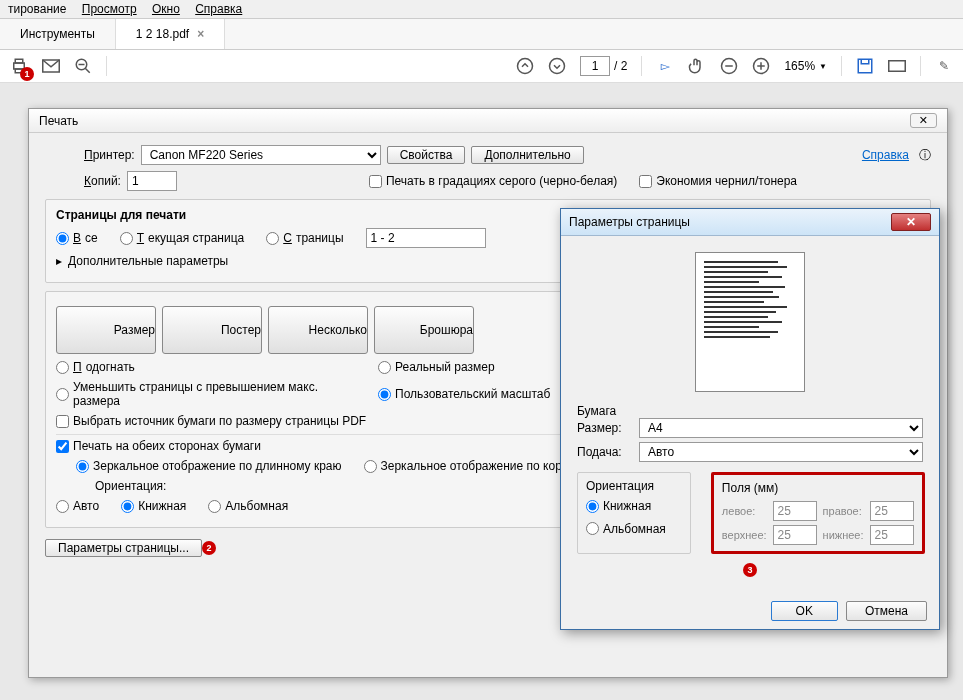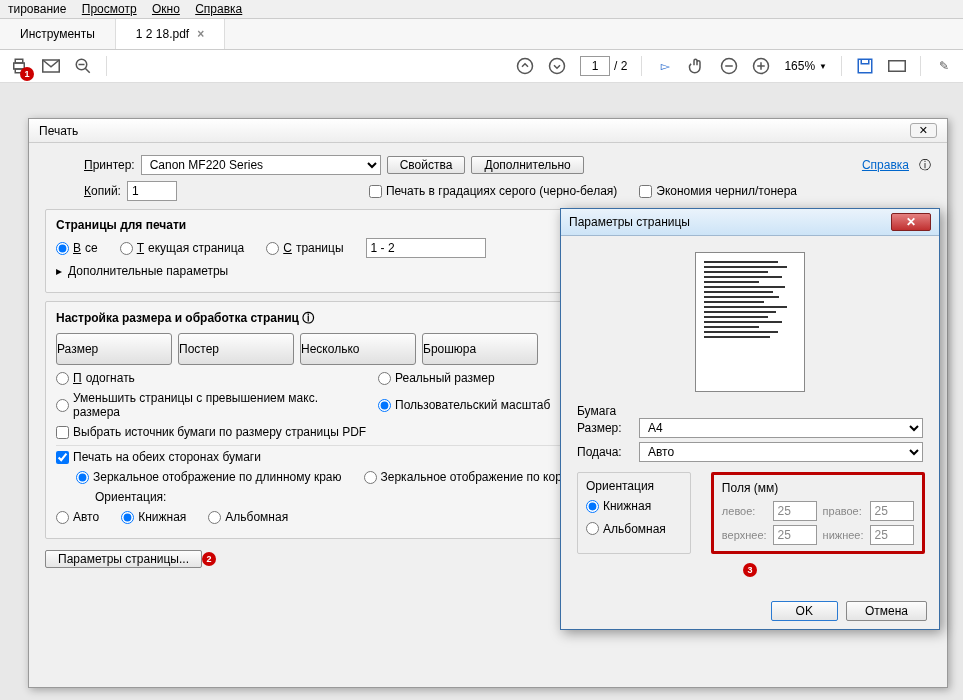--- a/index.html
+++ b/index.html
@@ -23,21 +23,21 @@
 .lbl { white-space: nowrap; margin-left: 39px; }
 .lbl u { text-decoration: underline; }
 select, input[type=text] { border: 1px solid #999; background: #fff; padding: 1px 4px; font-size: 12px; height: 20px; }
 .btn { background: linear-gradient(#fdfdfd,#e5e5e5); border: 1px solid #888; border-radius: 2px; padding: 1px 12px; cursor: pointer; white-space: nowrap; }
 .link { color: #0066cc; text-decoration: underline; cursor: pointer; }
 .fieldset { border: 1px solid #ccc; padding: 8px 10px; margin: 8px 0; border-radius: 2px; background: #f5f5f5; }
 .fieldset-title { font-weight: bold; margin-bottom: 6px; }
 .radio, .check { display: inline-flex; align-items: center; gap: 4px; margin-right: 16px; cursor: pointer; }
 input[type=radio], input[type=checkbox] { margin: 0; }
 .tab-buttons { display: flex; gap: 6px; margin: 6px 0; }
-.tab-btn { flex: 0 0 auto; width: 116px; text-align: left; background: linear-gradient(#fdfdfd,#e0e0e0); border: 1px solid #888; border-radius: 3px; padding: 8px 0; cursor: pointer; }
+.tab-btn { flex: 0 0 auto; width: 100px; text-align: right; background: linear-gradient(#fdfdfd,#e0e0e0); border: 1px solid #888; border-radius: 3px; padding: 16px 0; cursor: pointer; }
 .footer-row { display: flex; justify-content: space-between; align-items: center; margin-top: 10px; }
 
 .modal { position: absolute; border: 1px solid #3a6ea5; box-shadow: 3px 3px 12px rgba(0,0,0,0.4); background: #f0f0f0; }
 .modal-title { background: linear-gradient(#eaf3fb,#cde4f7); padding: 4px 8px; display: flex; justify-content: space-between; align-items: center; border-bottom: 1px solid #a0b8d0; }
 .modal-close { width: 40px; height: 18px; background: linear-gradient(#e48080,#c03030); border: 1px solid #802020; border-radius: 2px; color: #fff; display: flex; align-items: center; justify-content: center; cursor: pointer; font-weight: bold; }
 .modal-body { padding: 16px; }
 .preview { width: 110px; height: 140px; border: 1px solid #888; background: #fff; margin: 0 auto 12px; padding: 8px; }
 .preview-line { height: 2px; background: #333; margin-bottom: 3px; }
 .group { margin-bottom: 10px; }
 .group-row { display: flex; align-items: center; gap: 2px; margin-bottom: 4px; }
@@ -151,21 +151,21 @@
         <rect x="1" y="1" width="22" height="14"></rect>
         <line x1="5" y1="5" x2="5" y2="5"></line>
         <line x1="9" y1="5" x2="9" y2="5"></line>
         <line x1="13" y1="5" x2="13" y2="5"></line>
       </svg>
   </span>
   <span class="tool-sep"></span>
   <span class="tool-icon">✎</span>
 </div>
 
-<div class="dialog" style="left:28px; top:118px; width:920px; height:570px;">
+<div class="dialog" style="left:28px; top:108px; width:920px; height:570px;">
   <div class="dialog-title">
     <span>Печать</span>
     <span class="dialog-close">✕</span>
   </div>
   <div class="dialog-body">
     <div class="row">
       <span class="lbl"><u>П</u>ринтер:</span>
       <select style="width:240px;"><option>Canon MF220 Series</option></select>
       <button class="btn">Свойства</button>
       <button class="btn"><u>Д</u>ополнительно</button>
@@ -192,21 +192,20 @@
       <div class="row">
         <label class="radio"><input type="radio" name="pg" checked="" style=""><u>В</u>се</label>
         <label class="radio"><input type="radio" name="pg" style=""><u>Т</u>екущая страница</label>
         <label class="radio"><input type="radio" name="pg" style=""><u>С</u>траницы</label>
         <input type="text" style="width: 120px;" value="1 - 2">
       </div>
       <div class="row" style="cursor:pointer;">▸ <span>Дополнительные параметры</span></div>
     </div>
 
     <div class="fieldset">
-      <div class="fieldset-title"><span>Настройка размера и обработка страниц</span> ⓘ</div>
       <div class="tab-buttons">
         <div class="tab-btn">Размер</div>
         <div class="tab-btn">Постер</div>
         <div class="tab-btn">Несколько</div>
         <div class="tab-btn">Брошюра</div>
       </div>
       <div class="row">
         <label class="radio" style="width:300px;"><input type="radio" name="sz" style=""><u>П</u>одогнать</label>
         <label class="radio">
             <input type="radio" name="sz" style="">

